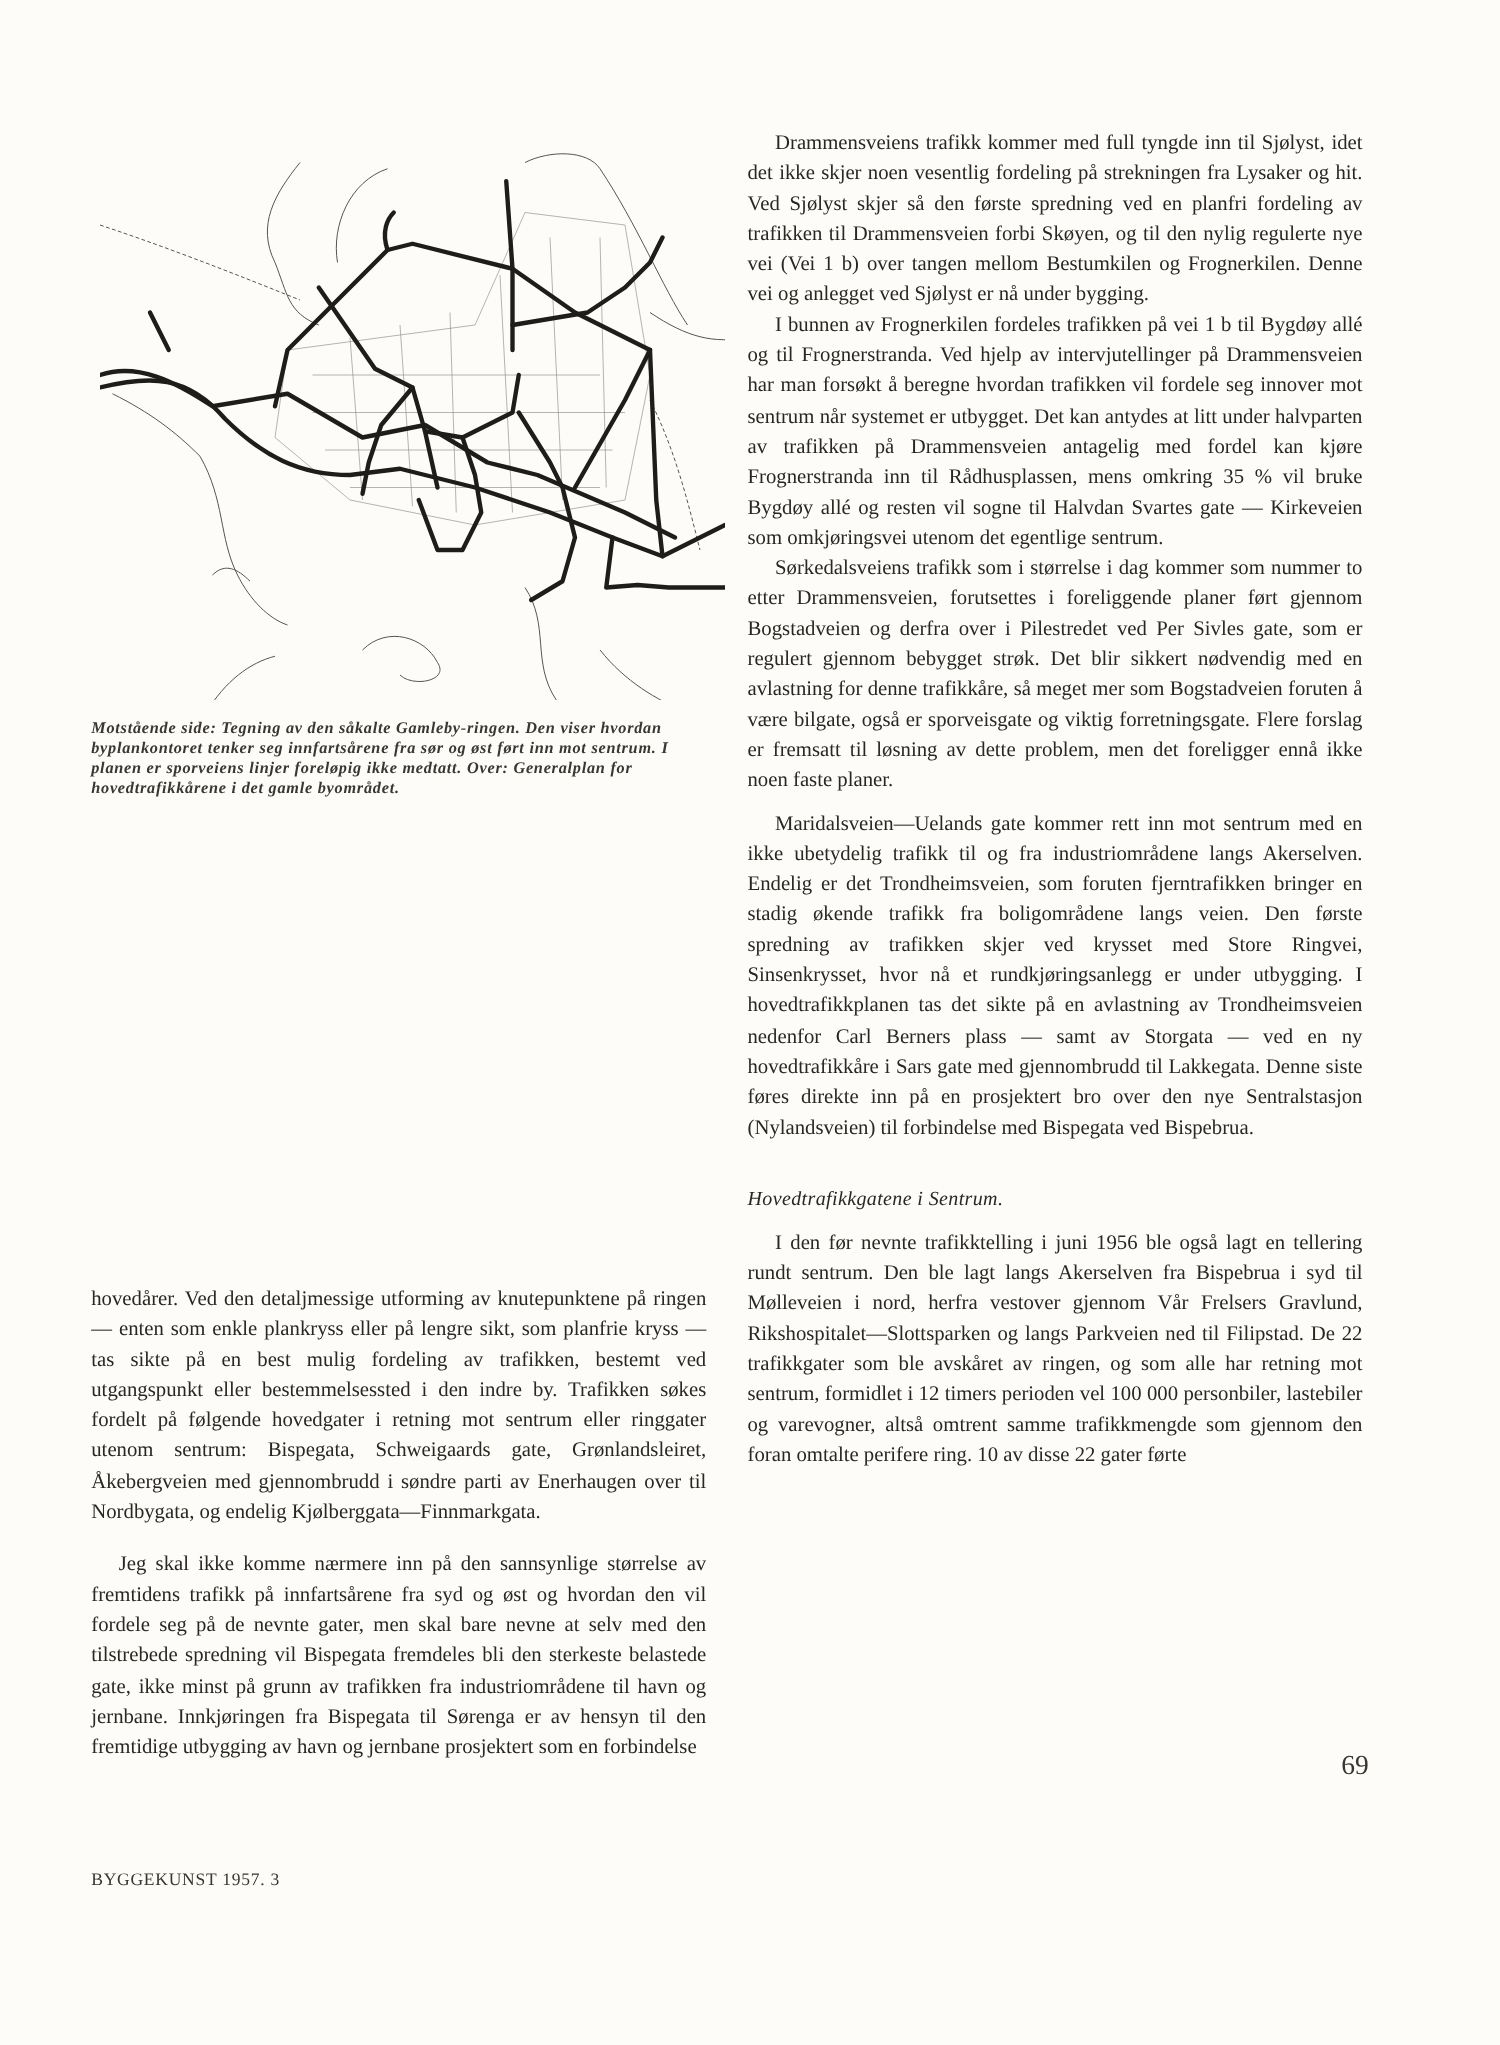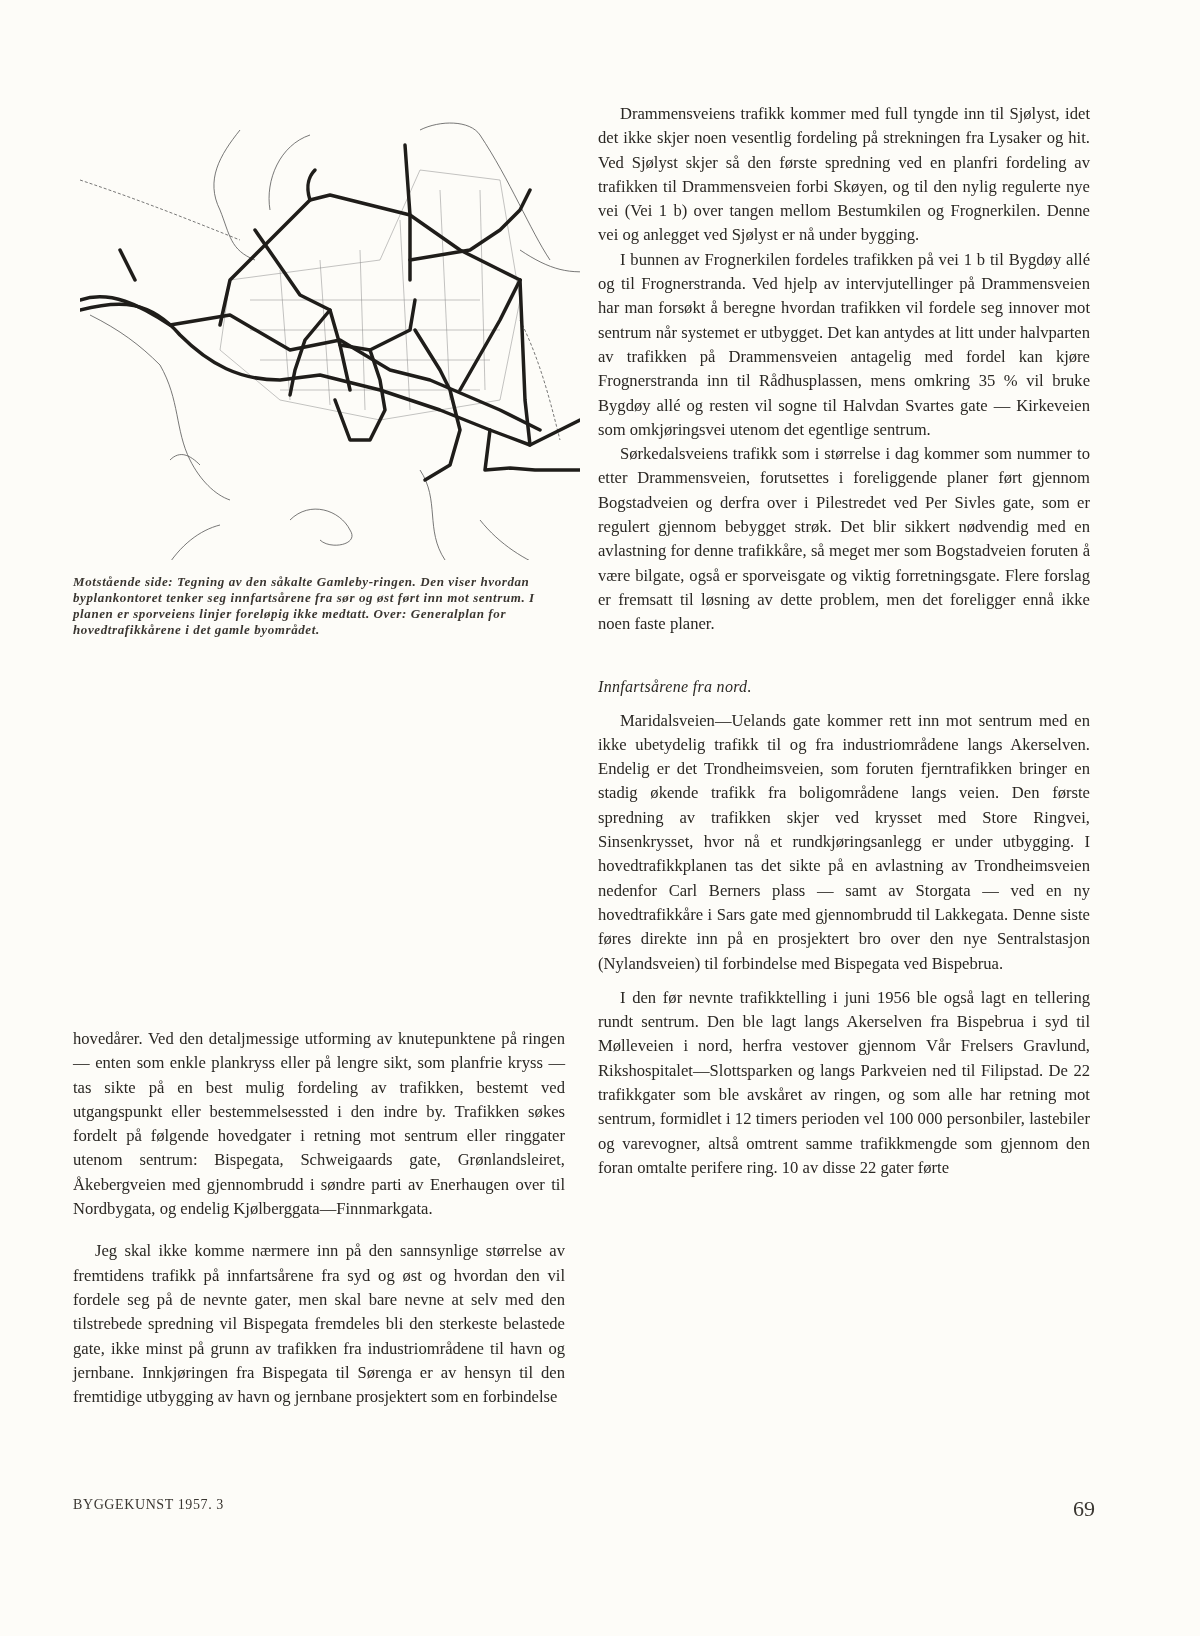--- a/index.html
+++ b/index.html
@@ -39,21 +39,21 @@
       color: #3a3631;
     }
     .map {
       position: absolute; left: 80px; top: 100px; width: 500px; height: 460px;
     }
     .footer-left {
       position: absolute; left: 73px; top: 1497px;
       font-size: 14px; letter-spacing: 0.6px; color: #3a3631;
     }
     .footer-right {
-      position: absolute; left: 1073px; top: 1496px;
+      position: absolute; left: 1073px; top: 1399px;
       font-size: 22px; color: #3a3631;
     }
   </style>
 </head>
 <body>
 
 <div class="page">
 
   <svg class="map" viewBox="0 0 500 460" xmlns="http://www.w3.org/2000/svg">
     <g fill="none" stroke="#555" stroke-width="0.8">
@@ -102,21 +102,21 @@
     <p class="para">hovedårer. Ved den detaljmessige utforming av knutepunktene på ringen — enten som enkle plankryss eller på lengre sikt, som planfrie kryss — tas sikte på en best mulig fordeling av trafikken, bestemt ved utgangspunkt eller bestemmelsessted i den indre by. Trafikken søkes fordelt på følgende hovedgater i retning mot sentrum eller ringgater utenom sentrum: Bispegata, Schweigaards gate, Grønlandsleiret, Åkebergveien med gjennombrudd i søndre parti av Enerhaugen over til Nordbygata, og endelig Kjølberggata—Finnmarkgata.</p>
     <p class="para indent" style="margin-top:18px;">Jeg skal ikke komme nærmere inn på den sannsynlige størrelse av fremtidens trafikk på innfartsårene fra syd og øst og hvordan den vil fordele seg på de nevnte gater, men skal bare nevne at selv med den tilstrebede spredning vil Bispegata fremdeles bli den sterkeste belastede gate, ikke minst på grunn av trafikken fra industriområdene til havn og jernbane. Innkjøringen fra Bispegata til Sørenga er av hensyn til den fremtidige utbygging av havn og jernbane prosjektert som en forbindelse</p>
   </div>
 
   <div class="col-right" style="top:92px;">
 
     <p class="para indent" style="margin-top:10px;">Drammensveiens trafikk kommer med full tyngde inn til Sjølyst, idet det ikke skjer noen vesentlig fordeling på strekningen fra Lysaker og hit. Ved Sjølyst skjer så den første spredning ved en planfri fordeling av trafikken til Drammensveien forbi Skøyen, og til den nylig regulerte nye vei (Vei 1 b) over tangen mellom Bestumkilen og Frognerkilen. Denne vei og anlegget ved Sjølyst er nå under bygging.</p>
     <p class="para indent">I bunnen av Frognerkilen fordeles trafikken på vei 1 b til Bygdøy allé og til Frognerstranda. Ved hjelp av intervjutellinger på Drammensveien har man forsøkt å beregne hvordan trafikken vil fordele seg innover mot sentrum når systemet er utbygget. Det kan antydes at litt under halvparten av trafikken på Drammensveien antagelig med fordel kan kjøre Frognerstranda inn til Rådhusplassen, mens omkring 35 % vil bruke Bygdøy allé og resten vil sogne til Halvdan Svartes gate — Kirkeveien som omkjøringsvei utenom det egentlige sentrum.</p>
     <p class="para indent">Sørkedalsveiens trafikk som i størrelse i dag kommer som nummer to etter Drammensveien, forutsettes i foreliggende planer ført gjennom Bogstadveien og derfra over i Pilestredet ved Per Sivles gate, som er regulert gjennom bebygget strøk. Det blir sikkert nødvendig med en avlastning for denne trafikkåre, så meget mer som Bogstadveien foruten å være bilgate, også er sporveisgate og viktig forretningsgate. Flere forslag er fremsatt til løsning av dette problem, men det foreligger ennå ikke noen faste planer.</p>
 
-    <p class="subhead" style="margin-top:38px;">Innfartsårene fra nord.</p>
     <p class="para indent" style="margin-top:10px;">Maridalsveien—Uelands gate kommer rett inn mot sentrum med en ikke ubetydelig trafikk til og fra industriområdene langs Akerselven. Endelig er det Trondheimsveien, som foruten fjerntrafikken bringer en stadig økende trafikk fra boligområdene langs veien. Den første spredning av trafikken skjer ved krysset med Store Ringvei, Sinsenkrysset, hvor nå et rundkjøringsanlegg er under utbygging. I hovedtrafikkplanen tas det sikte på en avlastning av Trondheimsveien nedenfor Carl Berners plass — samt av Storgata — ved en ny hovedtrafikkåre i Sars gate med gjennombrudd til Lakkegata. Denne siste føres direkte inn på en prosjektert bro over den nye Sentralstasjon (Nylandsveien) til forbindelse med Bispegata ved Bispebrua.</p>
 
+    <p class="subhead" style="margin-top:34px;">Hovedtrafikkgatene i Sentrum.</p>
     <p class="para indent" style="margin-top:10px;">I den før nevnte trafikktelling i juni 1956 ble også lagt en tellering rundt sentrum. Den ble lagt langs Akerselven fra Bispebrua i syd til Mølleveien i nord, herfra vestover gjennom Vår Frelsers Gravlund, Rikshospitalet—Slottsparken og langs Parkveien ned til Filipstad. De 22 trafikkgater som ble avskåret av ringen, og som alle har retning mot sentrum, formidlet i 12 timers perioden vel 100 000 personbiler, lastebiler og varevogner, altså omtrent samme trafikkmengde som gjennom den foran omtalte perifere ring. 10 av disse 22 gater førte</p>
   </div>
 
   <div class="footer-left">BYGGEKUNST 1957. 3</div>
   <div class="footer-right">69</div>
 </div>
 
 </body></html>

